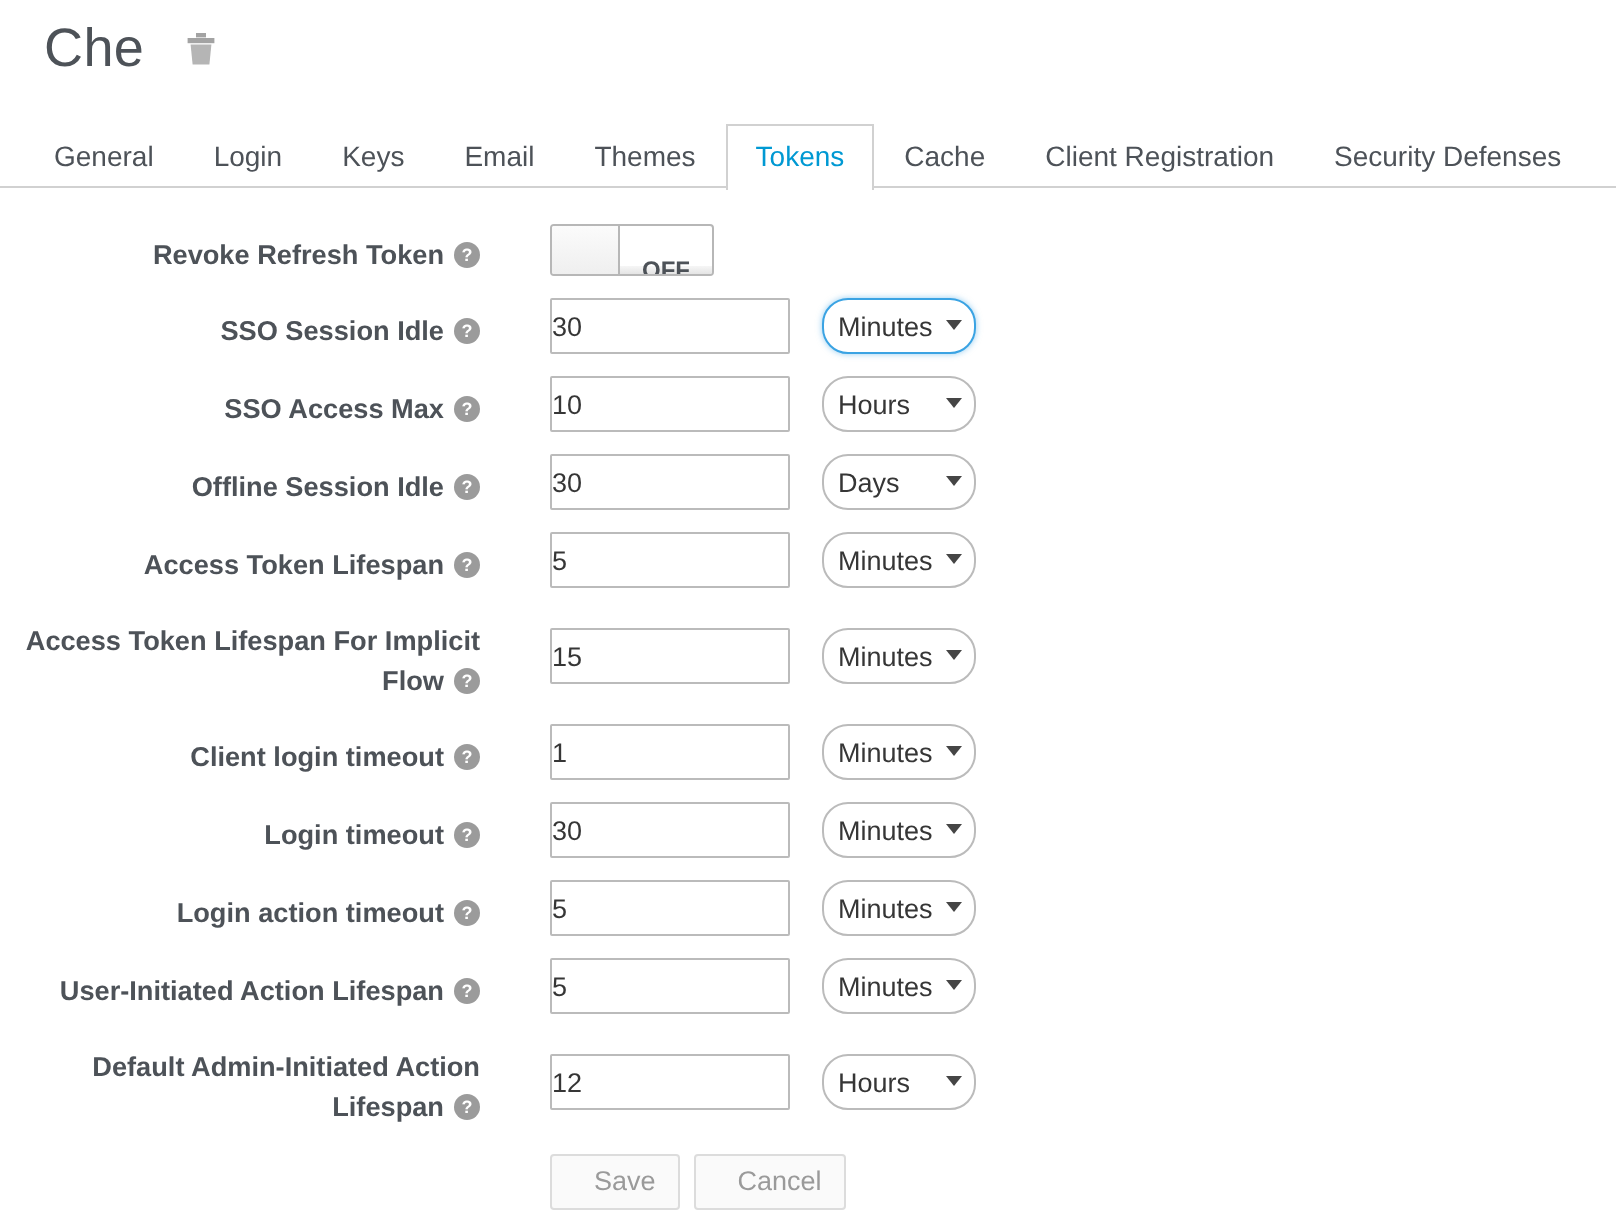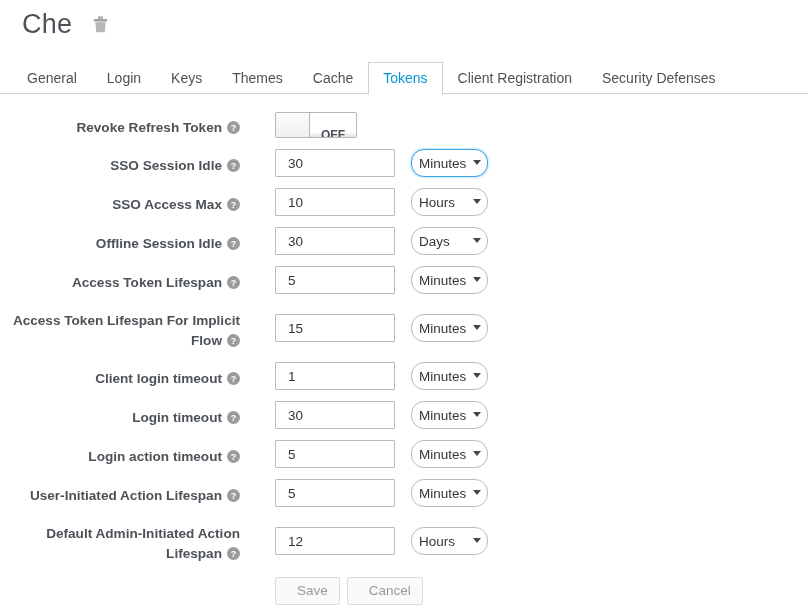--- a/index.html
+++ b/index.html
@@ -117,21 +117,21 @@
     align-items: flex-start;
     padding-left: 35px;
   }
 
   input.num-field {
     width: 120px;
     height: 28px;
     font-size: 13.5px;
     font-family: "Liberation Sans", sans-serif;
     color: #363636;
-    padding: 2px 12px;
+    padding: 2px 0;
     border: 1px solid #bbbbbb;
     border-radius: 1px;
     background: #ffffff;
     outline: none;
   }
 
   .select-wrap {
     position: relative;
     margin-left: 16px;
     width: 77px;
@@ -228,23 +228,24 @@
         <path d="M2.3 6.2 L12.7 6.2 L11.7 16.3 L3.3 16.3 Z" fill="#b5b5b5"></path>
       </svg>
     </span>
   </button>
 </div>
 
 <div class="tab-bar">
   <a class="tab">General</a>
   <a class="tab">Login</a>
   <a class="tab">Keys</a>
+  <a class="tab">Email</a>
   <a class="tab">Themes</a>
+  <a class="tab active">Tokens</a>
   <a class="tab">Cache</a>
-  <a class="tab active">Tokens</a>
   <a class="tab">Client Registration</a>
   <a class="tab">Security Defenses</a>
 </div>
 
 <div class="form">
 
   <div class="form-row">
     <div class="form-label"><span>Revoke Refresh Token</span><span class="help-icon"><svg width="13" height="13" viewBox="0 0 13 13">
             <circle cx="6.5" cy="6.5" r="6.5" fill="#9b9b9b"></circle>
             <text x="6.5" y="9.6" font-size="9" font-family="Liberation Sans, sans-serif" font-weight="bold" fill="#ffffff" text-anchor="middle">?</text>

